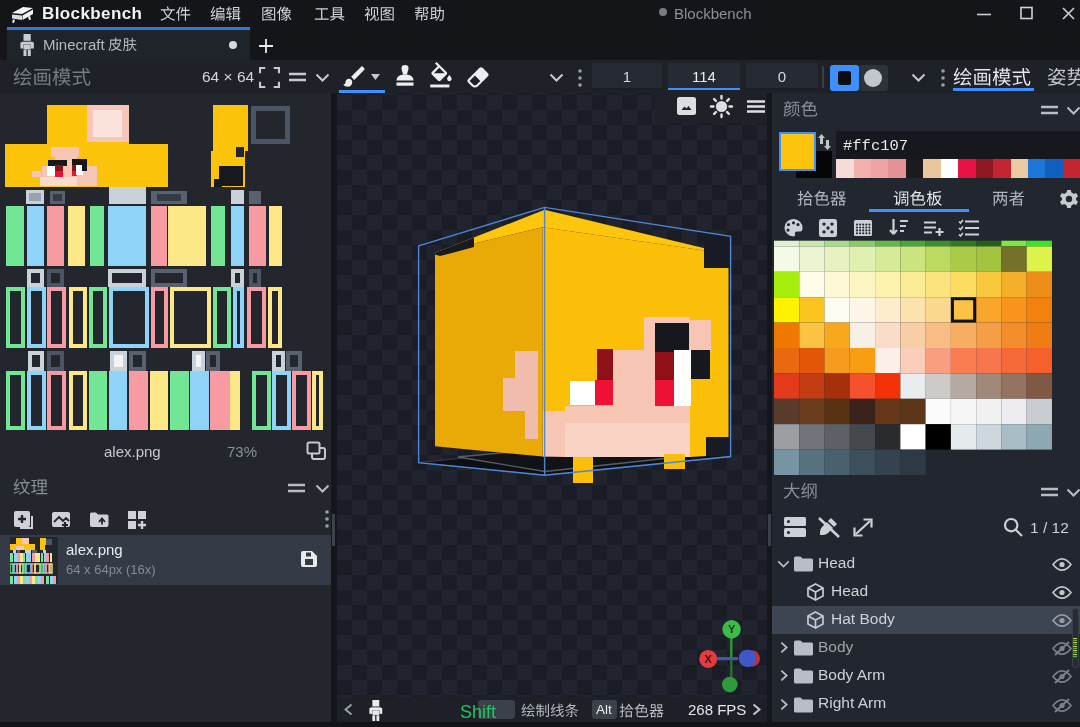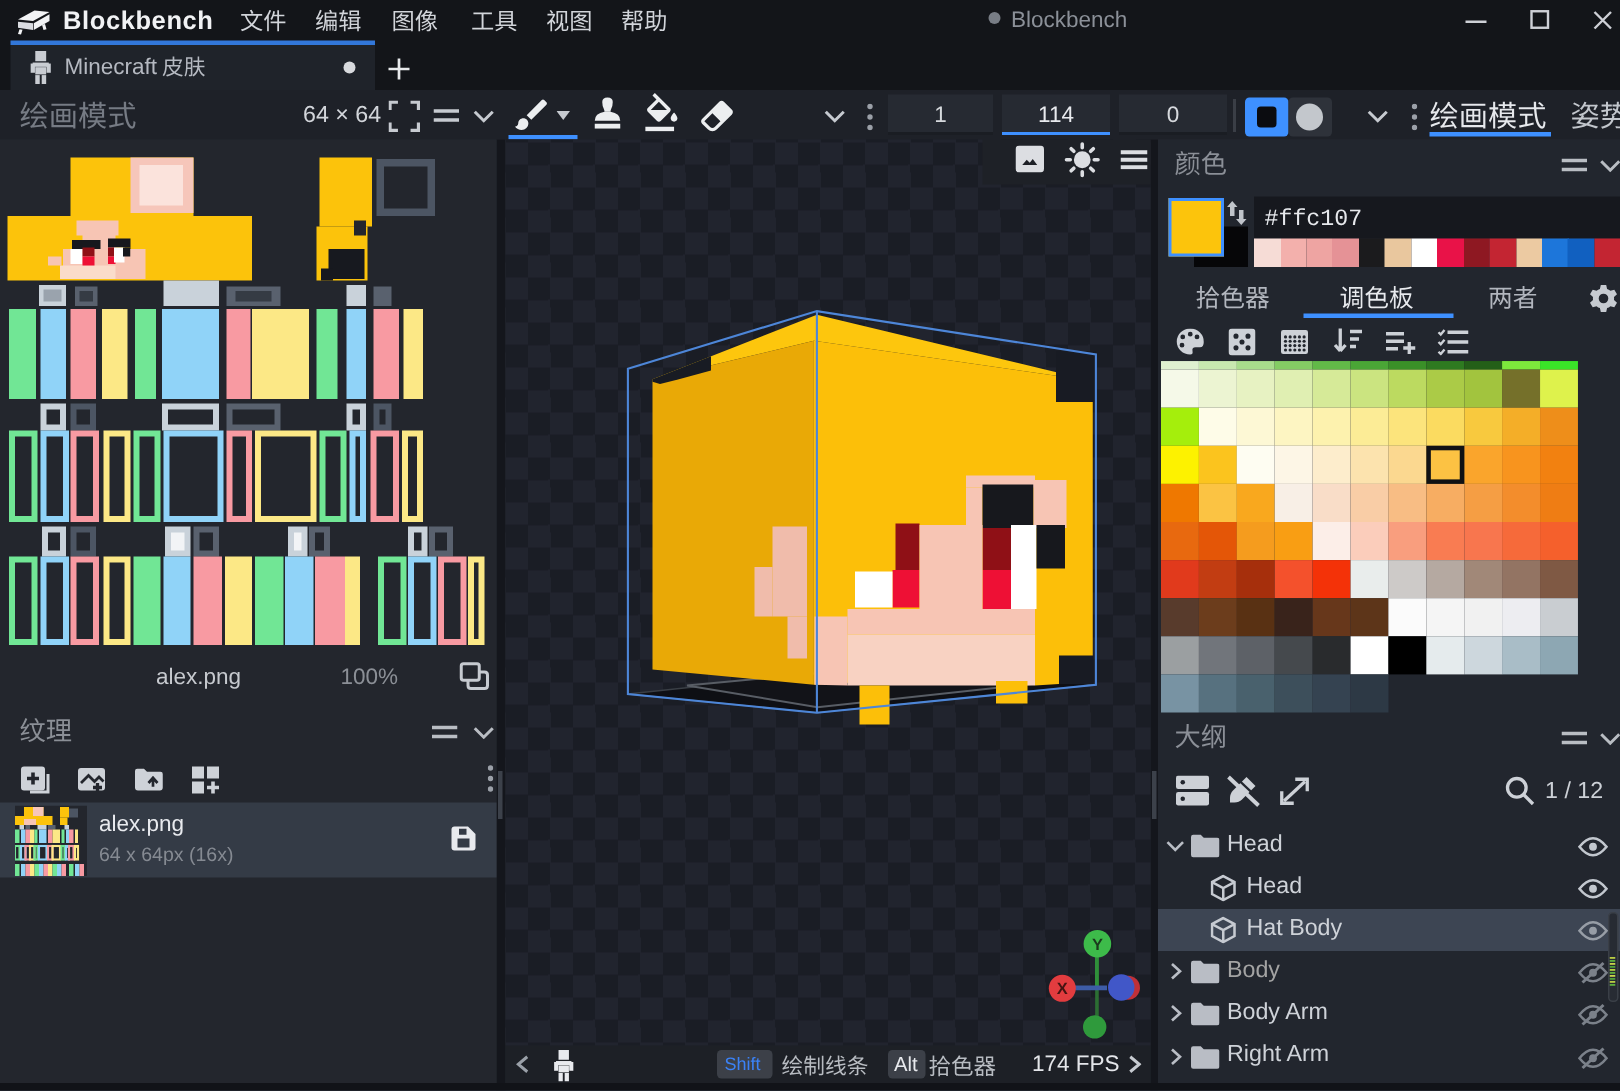--- a/index.html
+++ b/index.html
@@ -305,21 +305,21 @@
       <rect x="252" y="371" width="19" height="59" fill="#71e695"></rect>
       <rect x="256" y="375" width="11" height="51" fill="#23262d"></rect>
       <rect x="272" y="371" width="19" height="59" fill="#90d3f8"></rect>
       <rect x="276" y="375" width="11" height="51" fill="#23262d"></rect>
       <rect x="292" y="371" width="19" height="59" fill="#f89aa2"></rect>
       <rect x="296" y="375" width="11" height="51" fill="#23262d"></rect>
       <rect x="312" y="371" width="11" height="59" fill="#fce886"></rect>
       <rect x="316" y="375" width="3" height="51" fill="#23262d"></rect>
     </svg>
     <div class="a" style="left:104px;top:443px;font-size:15px;color:#c6c9ce">alex.png</div>
-    <div class="a" style="left:227px;top:443px;font-size:15px;color:#8b8f96">100%</div>
+    <div class="a" style="left:227px;top:443px;font-size:15px;color:#8b8f96">73%</div>
     <svg class="a" style="left:306px;top:441px" width="21" height="20" viewBox="0 0 21 20" fill="none" stroke="#c6cad0" stroke-width="2">
 <rect x="1.5" y="1.5" width="12" height="11" rx="1.5"></rect>
       <path d="M6 12.5 V16 Q6 18 8 18 H17 Q19 18 19 16 V9 Q19 7 17 7 H13.5" fill="none"></path>
     </svg>
     <div class="a" style="left:13px;top:478px"><svg width="35.0" height="22.8" viewBox="0 0 35.0 22.8" fill="#8b8f96" style="overflow:visible">
         <use href="#g7eb9" transform="translate(0.0,15.4) scale(0.0175,-0.0175)"></use>
         <use href="#g7406" transform="translate(17.5,15.4) scale(0.0175,-0.0175)"></use>
       </svg></div>
     <svg class="a" style="left:288px;top:483px" width="17" height="10" viewBox="0 0 17 10" stroke="#b9bdc3" stroke-width="2.4">
       <path d="M0 2 H17 M0 8 H17"></path>
@@ -480,35 +480,35 @@
     <svg class="a" style="left:369px;top:700px" width="13.65" height="21.0" viewBox="0 0 13 20" fill="#e8eaee">
       <rect x="3.2" y="0" width="6.6" height="6.2"></rect>
       <rect x="1.6" y="7" width="9.8" height="2.6"></rect>
       <rect x="0.4" y="7.6" width="2.6" height="5.6"></rect>
       <rect x="10" y="7.6" width="2.6" height="5.6"></rect>
       <rect x="3.2" y="9.8" width="6.6" height="4.4"></rect>
       <rect x="3.2" y="14.6" width="2.7" height="5.4"></rect>
       <rect x="7.1" y="14.6" width="2.7" height="5.4"></rect>
     </svg>
     <div class="a" style="left:478px;top:700px;width:37px;height:19px;border-radius:3px;background:#3c4048"></div>
-    <div class="a" style="left:483px;top:702px;font-size:12px;color:#3b82f6">Shift</div>
+    <div class="a" style="left:460px;top:702px;font-size:18px;color:#22c55e">Shift</div>
     <div class="a" style="left:521px;top:703px"><svg width="58.0" height="18.9" viewBox="0 0 58.0 18.9" fill="#b8bcc2" style="overflow:visible">
         <use href="#g7ed8" transform="translate(0.0,12.8) scale(0.0145,-0.0145)"></use>
         <use href="#g5236" transform="translate(14.5,12.8) scale(0.0145,-0.0145)"></use>
         <use href="#g7ebf" transform="translate(29.0,12.8) scale(0.0145,-0.0145)"></use>
         <use href="#g6761" transform="translate(43.5,12.8) scale(0.0145,-0.0145)"></use>
       </svg></div>
     <div class="a" style="left:592px;top:700px;width:25px;height:19px;border-radius:3px;background:#3c4048"></div>
     <div class="a" style="left:596px;top:702px;font-size:13.5px;color:#e8eaee">Alt</div>
     <div class="a" style="left:619px;top:703px"><svg width="45.0" height="19.5" viewBox="0 0 45.0 19.5" fill="#b8bcc2" style="overflow:visible">
         <use href="#g62fe" transform="translate(0.0,13.2) scale(0.0150,-0.0150)"></use>
         <use href="#g8272" transform="translate(15.0,13.2) scale(0.0150,-0.0150)"></use>
         <use href="#g5668" transform="translate(30.0,13.2) scale(0.0150,-0.0150)"></use>
       </svg></div>
-    <div class="a" style="left:688px;top:701px;font-size:15px;color:#e4e6ea">174 FPS</div>
+    <div class="a" style="left:688px;top:701px;font-size:15px;color:#e4e6ea">268 FPS</div>
     <svg class="a" style="left:752px;top:703px" width="9" height="13" viewBox="0 0 9 13" stroke="#c6cad0" stroke-width="2" fill="none">
       <path d="M1.5 1.5 L7.5 6.5 L1.5 11.5"></path>
     </svg>
     <div class="a" style="left:0;top:722px;width:1080px;height:5px;background:#111318"></div>
     <div class="a" style="left:783px;top:100px"><svg width="35.0" height="22.8" viewBox="0 0 35.0 22.8" fill="#8b8f97" style="overflow:visible">
         <use href="#g989c" transform="translate(0.0,15.4) scale(0.0175,-0.0175)"></use>
         <use href="#g8272" transform="translate(17.5,15.4) scale(0.0175,-0.0175)"></use>
       </svg></div>
     <svg class="a" style="left:1041px;top:105px" width="17" height="10" viewBox="0 0 17 10" stroke="#b9bdc3" stroke-width="2.4">
       <path d="M0 2 H17 M0 8 H17"></path>

